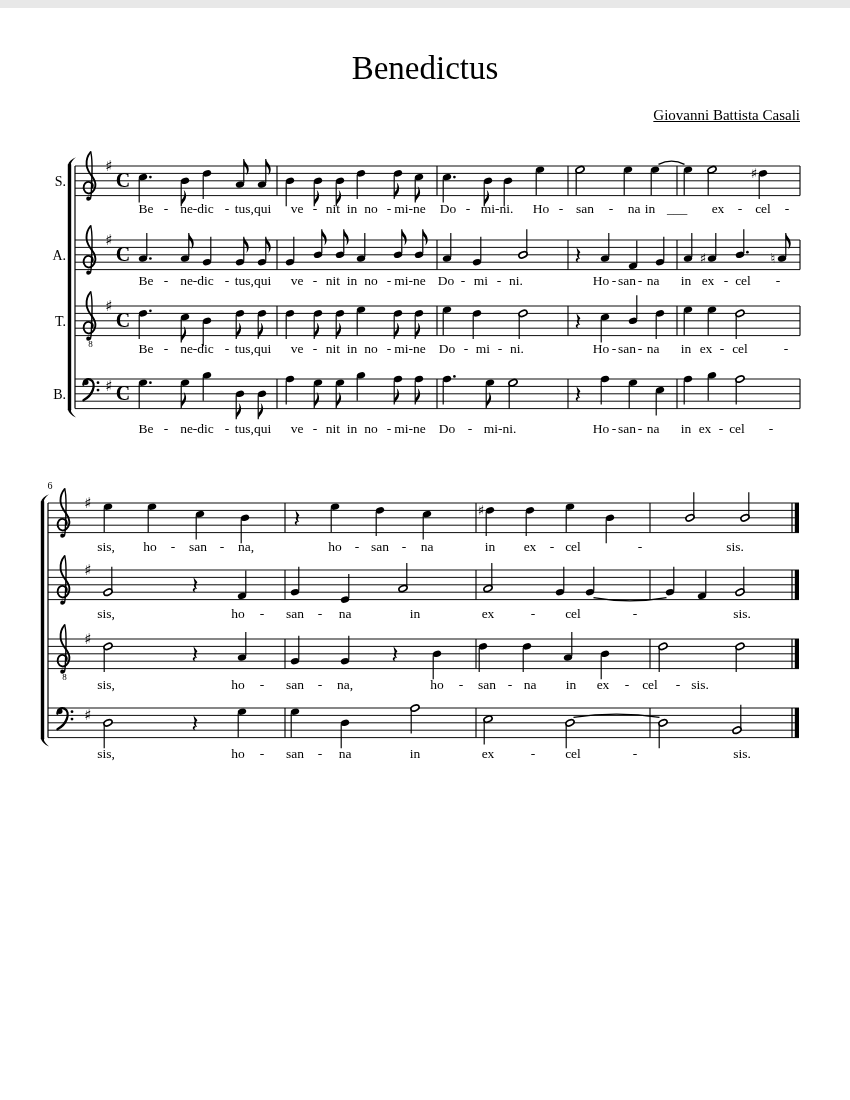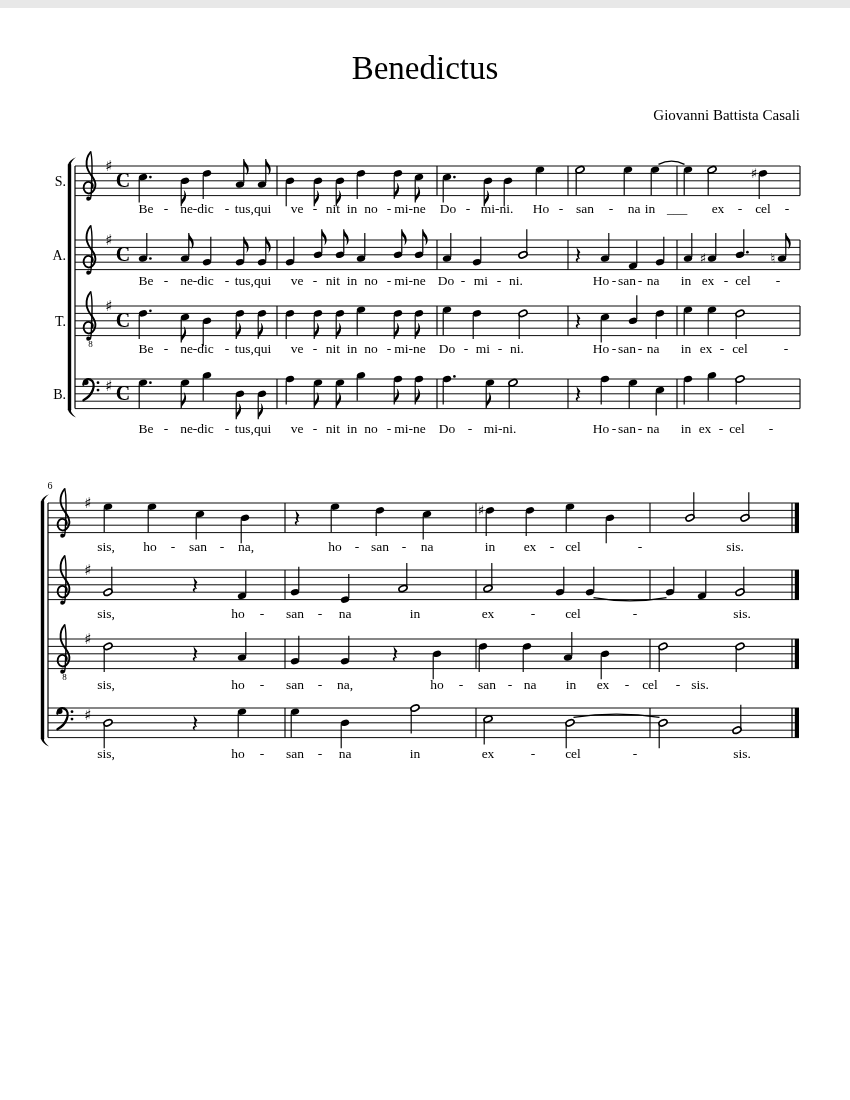--- a/index.html
+++ b/index.html
@@ -1,20 +1,20 @@
 <!DOCTYPE html>
 <html><head>
 <meta charset="utf-8">
 <style>
   html,body{margin:0;padding:0;background:#e8e8e8;}
   .page{position:relative;width:850px;height:1100px;background:#ffffff;overflow:hidden;
         font-family:"Liberation Serif",serif;margin:8px auto;}
   .title{position:absolute;left:0;top:42px;width:850px;text-align:center;
          font-size:33px;color:#000;}
-  .composer{position:absolute;right:50px;top:99px;font-size:15px;color:#000;}
+  .composer{position:absolute;right:50px;top:99px;font-size:15px;color:#000;text-decoration:underline;}
   svg.score{position:absolute;left:0;top:0;}
   text{user-select:none;}
 </style>
 </head>
 <body>
 
 <div class="page">
   <div class="title">Benedictus</div>
   <div class="composer">Giovanni Battista Casali</div>
   <svg class="score" id="score" width="850" height="1100" viewBox="0 0 850 1100">

